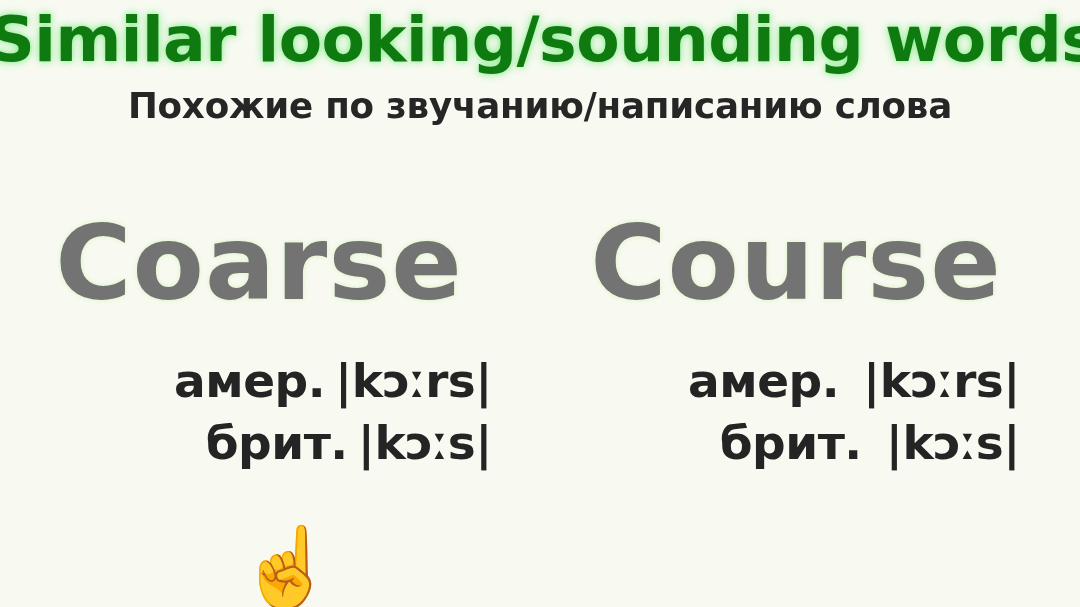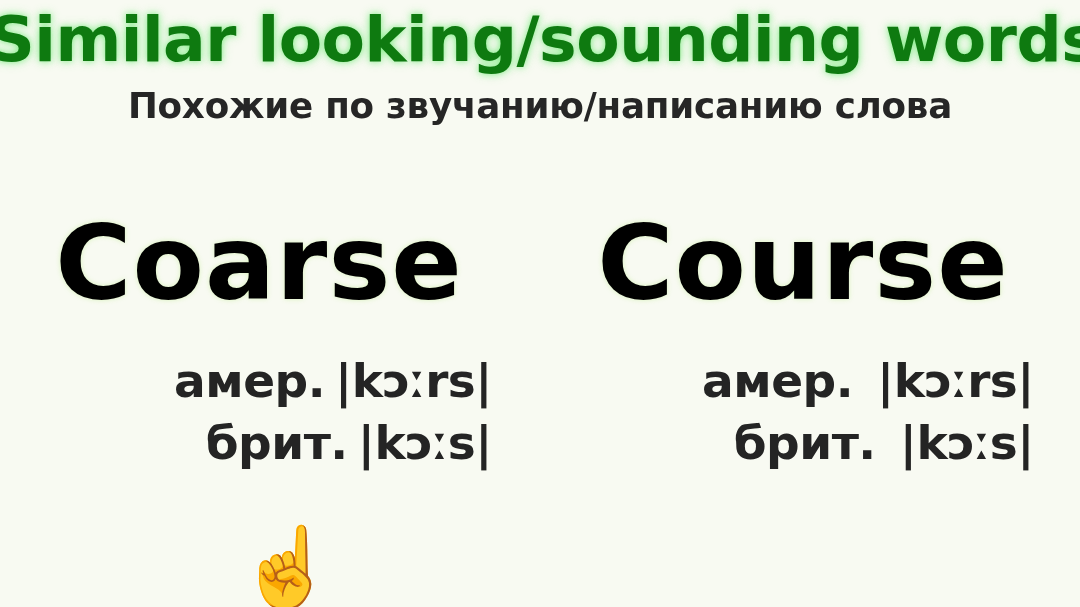--- a/index.html
+++ b/index.html
@@ -73,27 +73,27 @@
     display: flex;
     flex-direction: row;
   }
 
   .column {
     width: 540px;
     box-sizing: border-box;
   }
 
   .col-left  { padding-left: 18px;  padding-right: 40px; }
-  .col-right { padding-left: 24px;  padding-right: 38px; }
+  .col-right { padding-left: 24px;  padding-right: 52px; }
 
   .headword {
     display: block;
     margin: 0;
     padding: 0;
-    color: #000000;
+    color: #737373;
     font-family: "DejaVu Sans", sans-serif;
     font-weight: bold;
     font-size: 104px;
     line-height: 130px;
     letter-spacing: 1px;
     text-align: center;
     text-shadow: 0 0 5px rgba(180, 235, 120, 0.45);
     white-space: nowrap;
   }
 

